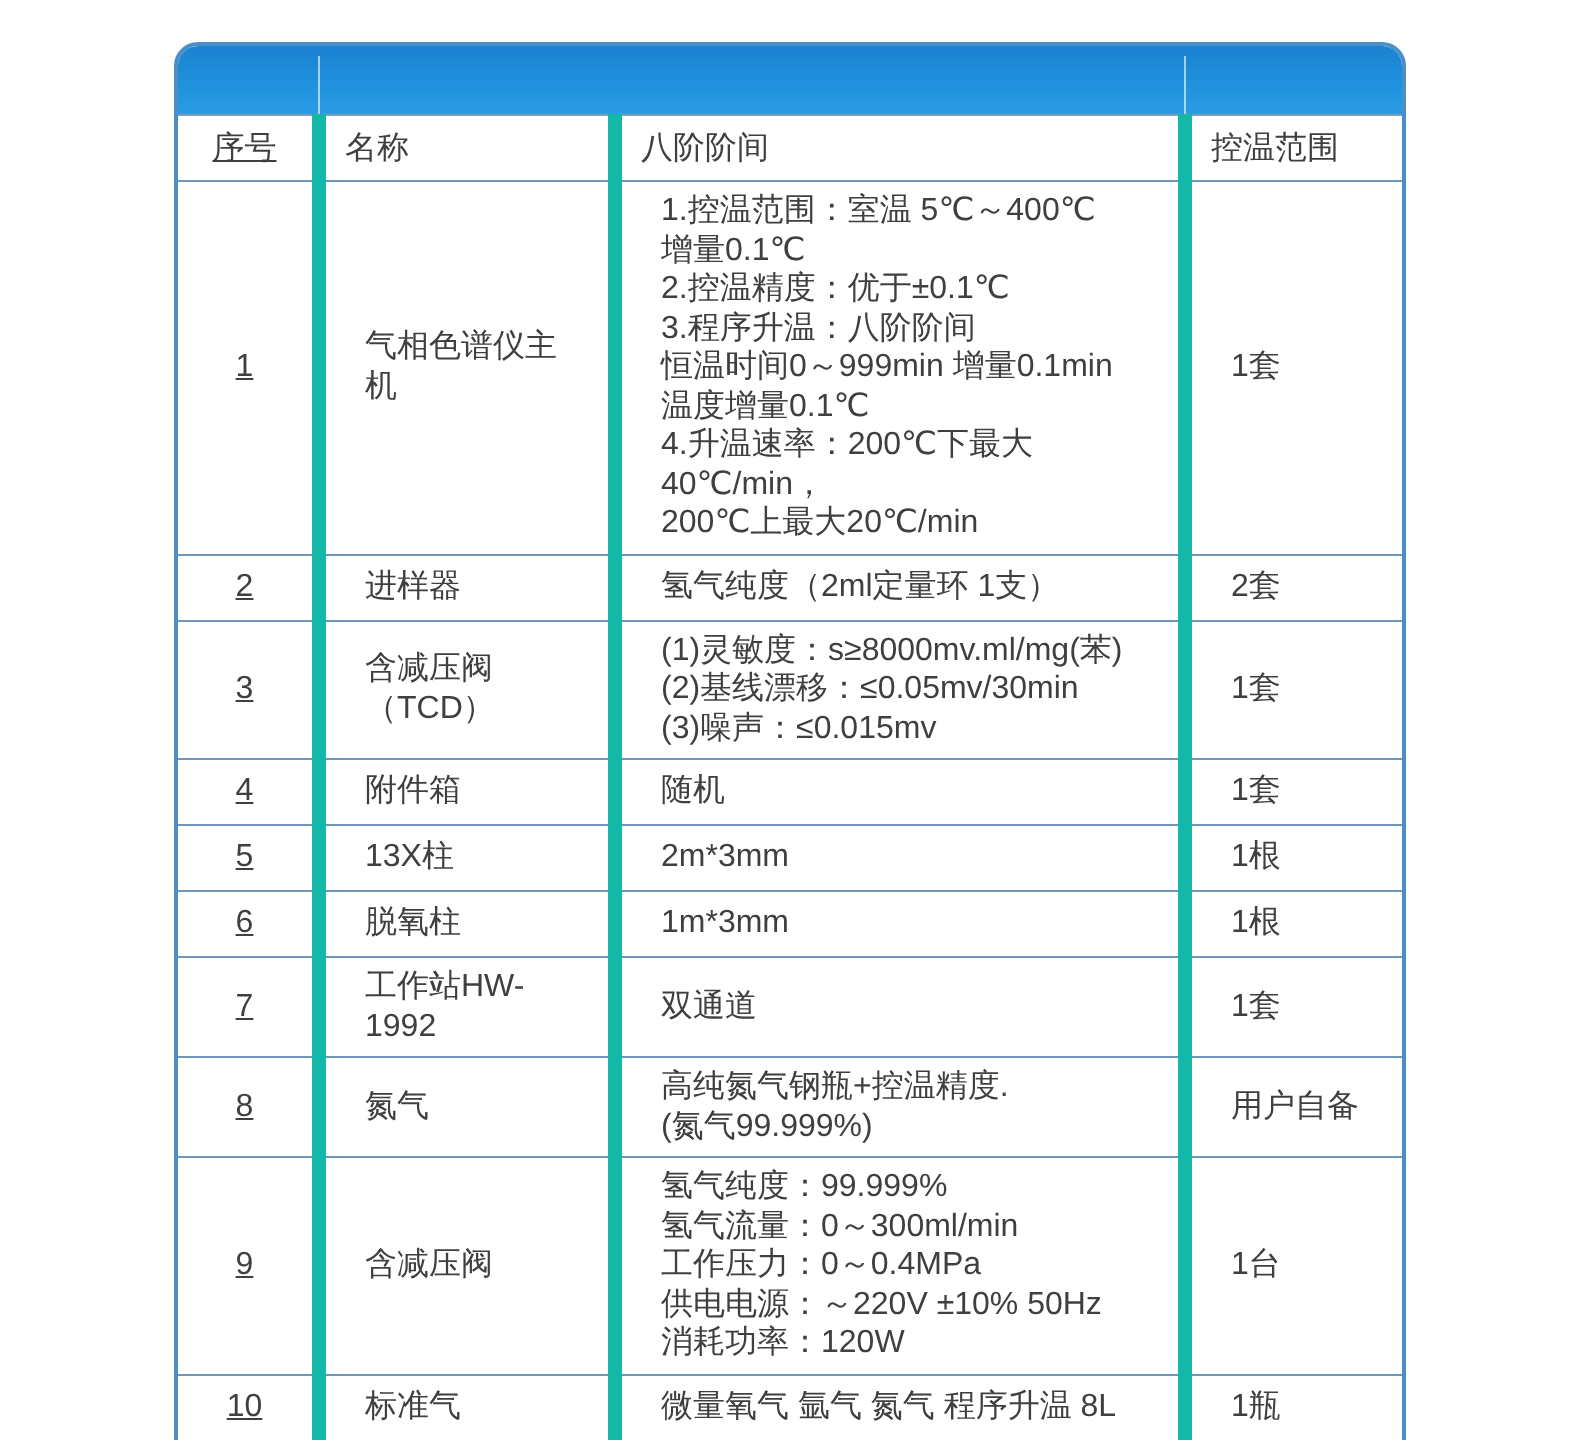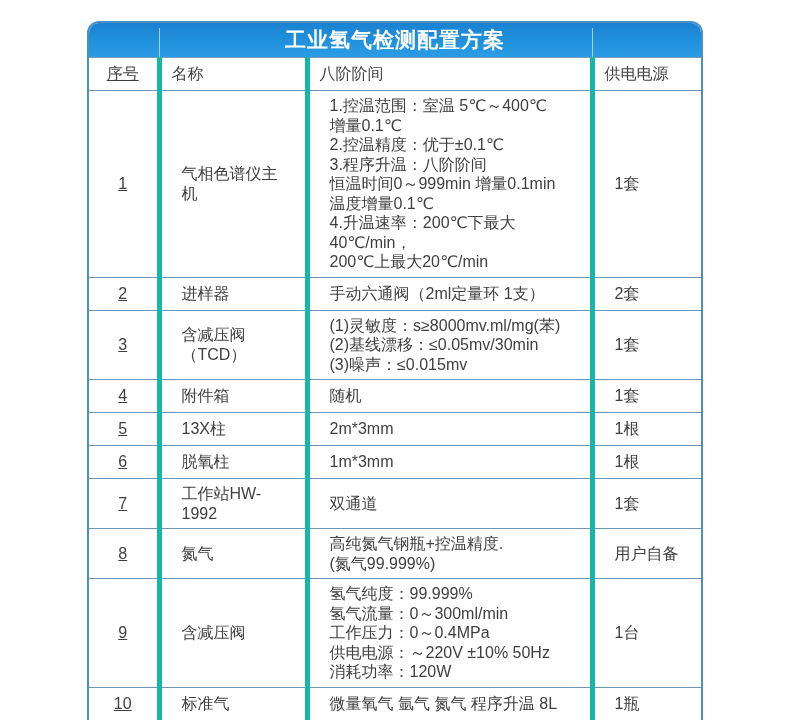--- a/index.html
+++ b/index.html
@@ -67,21 +67,21 @@
   .title-divider.d2 { left: 503px; }
 
   
   tr.header-row td {
     height: 28px;
     padding: 2px 10px;
     border-top: 1px solid #7f9cb8;
   }
   tr.header-row td + td,
   tr.data-row td + td {
-    border-left: 5px solid #14b8a6;
+    border-left: 7px solid #14b8a6;
     margin-left: 40px;
   }
   tr.data-row td {
     border-top: 1px solid #6e96bb;
     padding: 5px 20px;
     line-height: 19.5px;
     vertical-align: middle;
   }
   tr.data-row { height: 33px; }
 
@@ -100,50 +100,49 @@
       <colgroup>
         <col class="c-no">
           <col class="c-name">
           <col class="c-spec">
           <col class="c-qty">
       </colgroup>
       <tbody>
         <tr class="title-row">
           <td colspan="4">
             <div class="title-cell">
-              <span class="title-text">工业氢气检测配置方案</span>
               <span class="title-divider d1"></span>
               <span class="title-divider d2"></span>
             </div>
           </td>
         </tr>
         <tr class="header-row">
           <td class="cell-no">序号</td>
           <td class="cell-name">名称</td>
           <td class="cell-spec">八阶阶间</td>
-          <td class="cell-qty">供电电源</td>
+          <td class="cell-qty">控温范围</td>
         </tr>
 
         <tr class="data-row">
           <td class="cell-no">1</td>
           <td class="cell-name">气相色谱仪主机</td>
           <td class="cell-spec">1.控温范围：室温 5℃～400℃
 增量0.1℃
 2.控温精度：优于±0.1℃
 3.程序升温：八阶阶间
 恒温时间0～999min 增量0.1min
 温度增量0.1℃
 4.升温速率：200℃下最大40℃/min，
 200℃上最大20℃/min</td>
           <td class="cell-qty">1套</td>
         </tr>
         <tr class="data-row">
           <td class="cell-no">2</td>
           <td class="cell-name">进样器</td>
-          <td class="cell-spec">手动六通阀（2ml定量环 1支）</td>
+          <td class="cell-spec">氢气纯度（2ml定量环 1支）</td>
           <td class="cell-qty">2套</td>
         </tr>
         <tr class="data-row">
           <td class="cell-no">3</td>
           <td class="cell-name">含减压阀（TCD）</td>
           <td class="cell-spec">(1)灵敏度：s≥8000mv.ml/mg(苯)
 (2)基线漂移：≤0.05mv/30min
 (3)噪声：≤0.015mv</td>
           <td class="cell-qty">1套</td>
         </tr>

